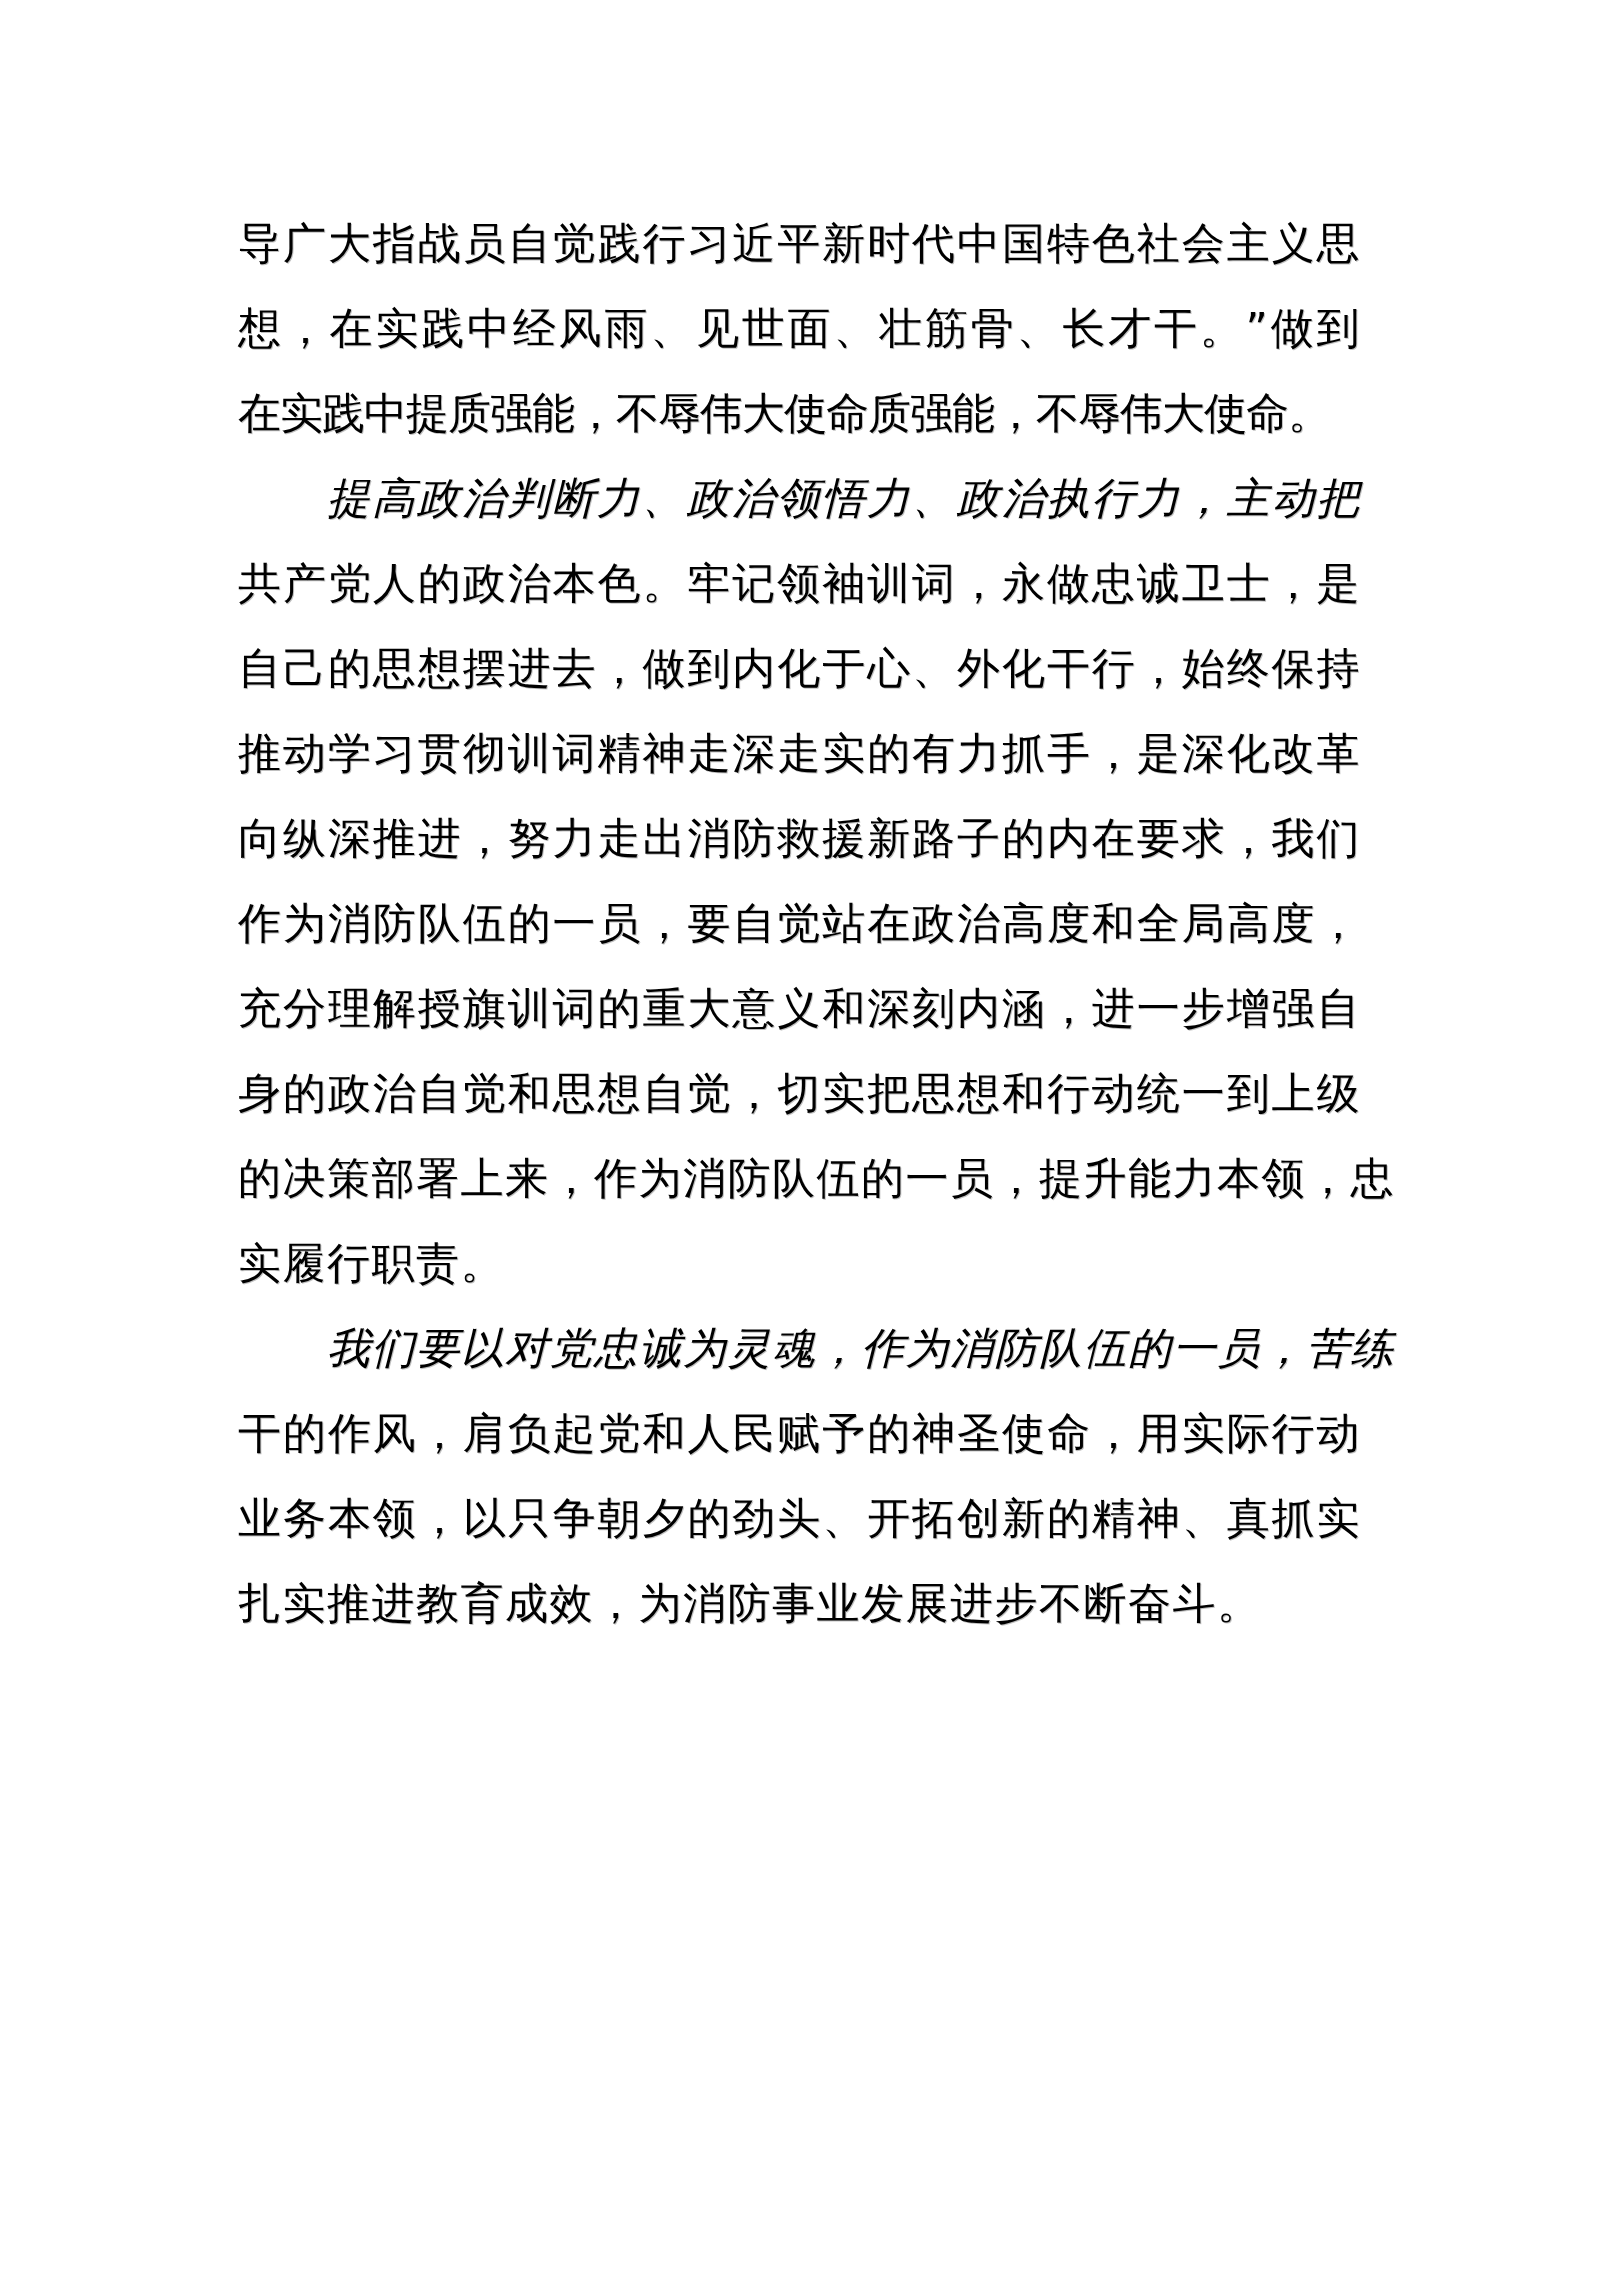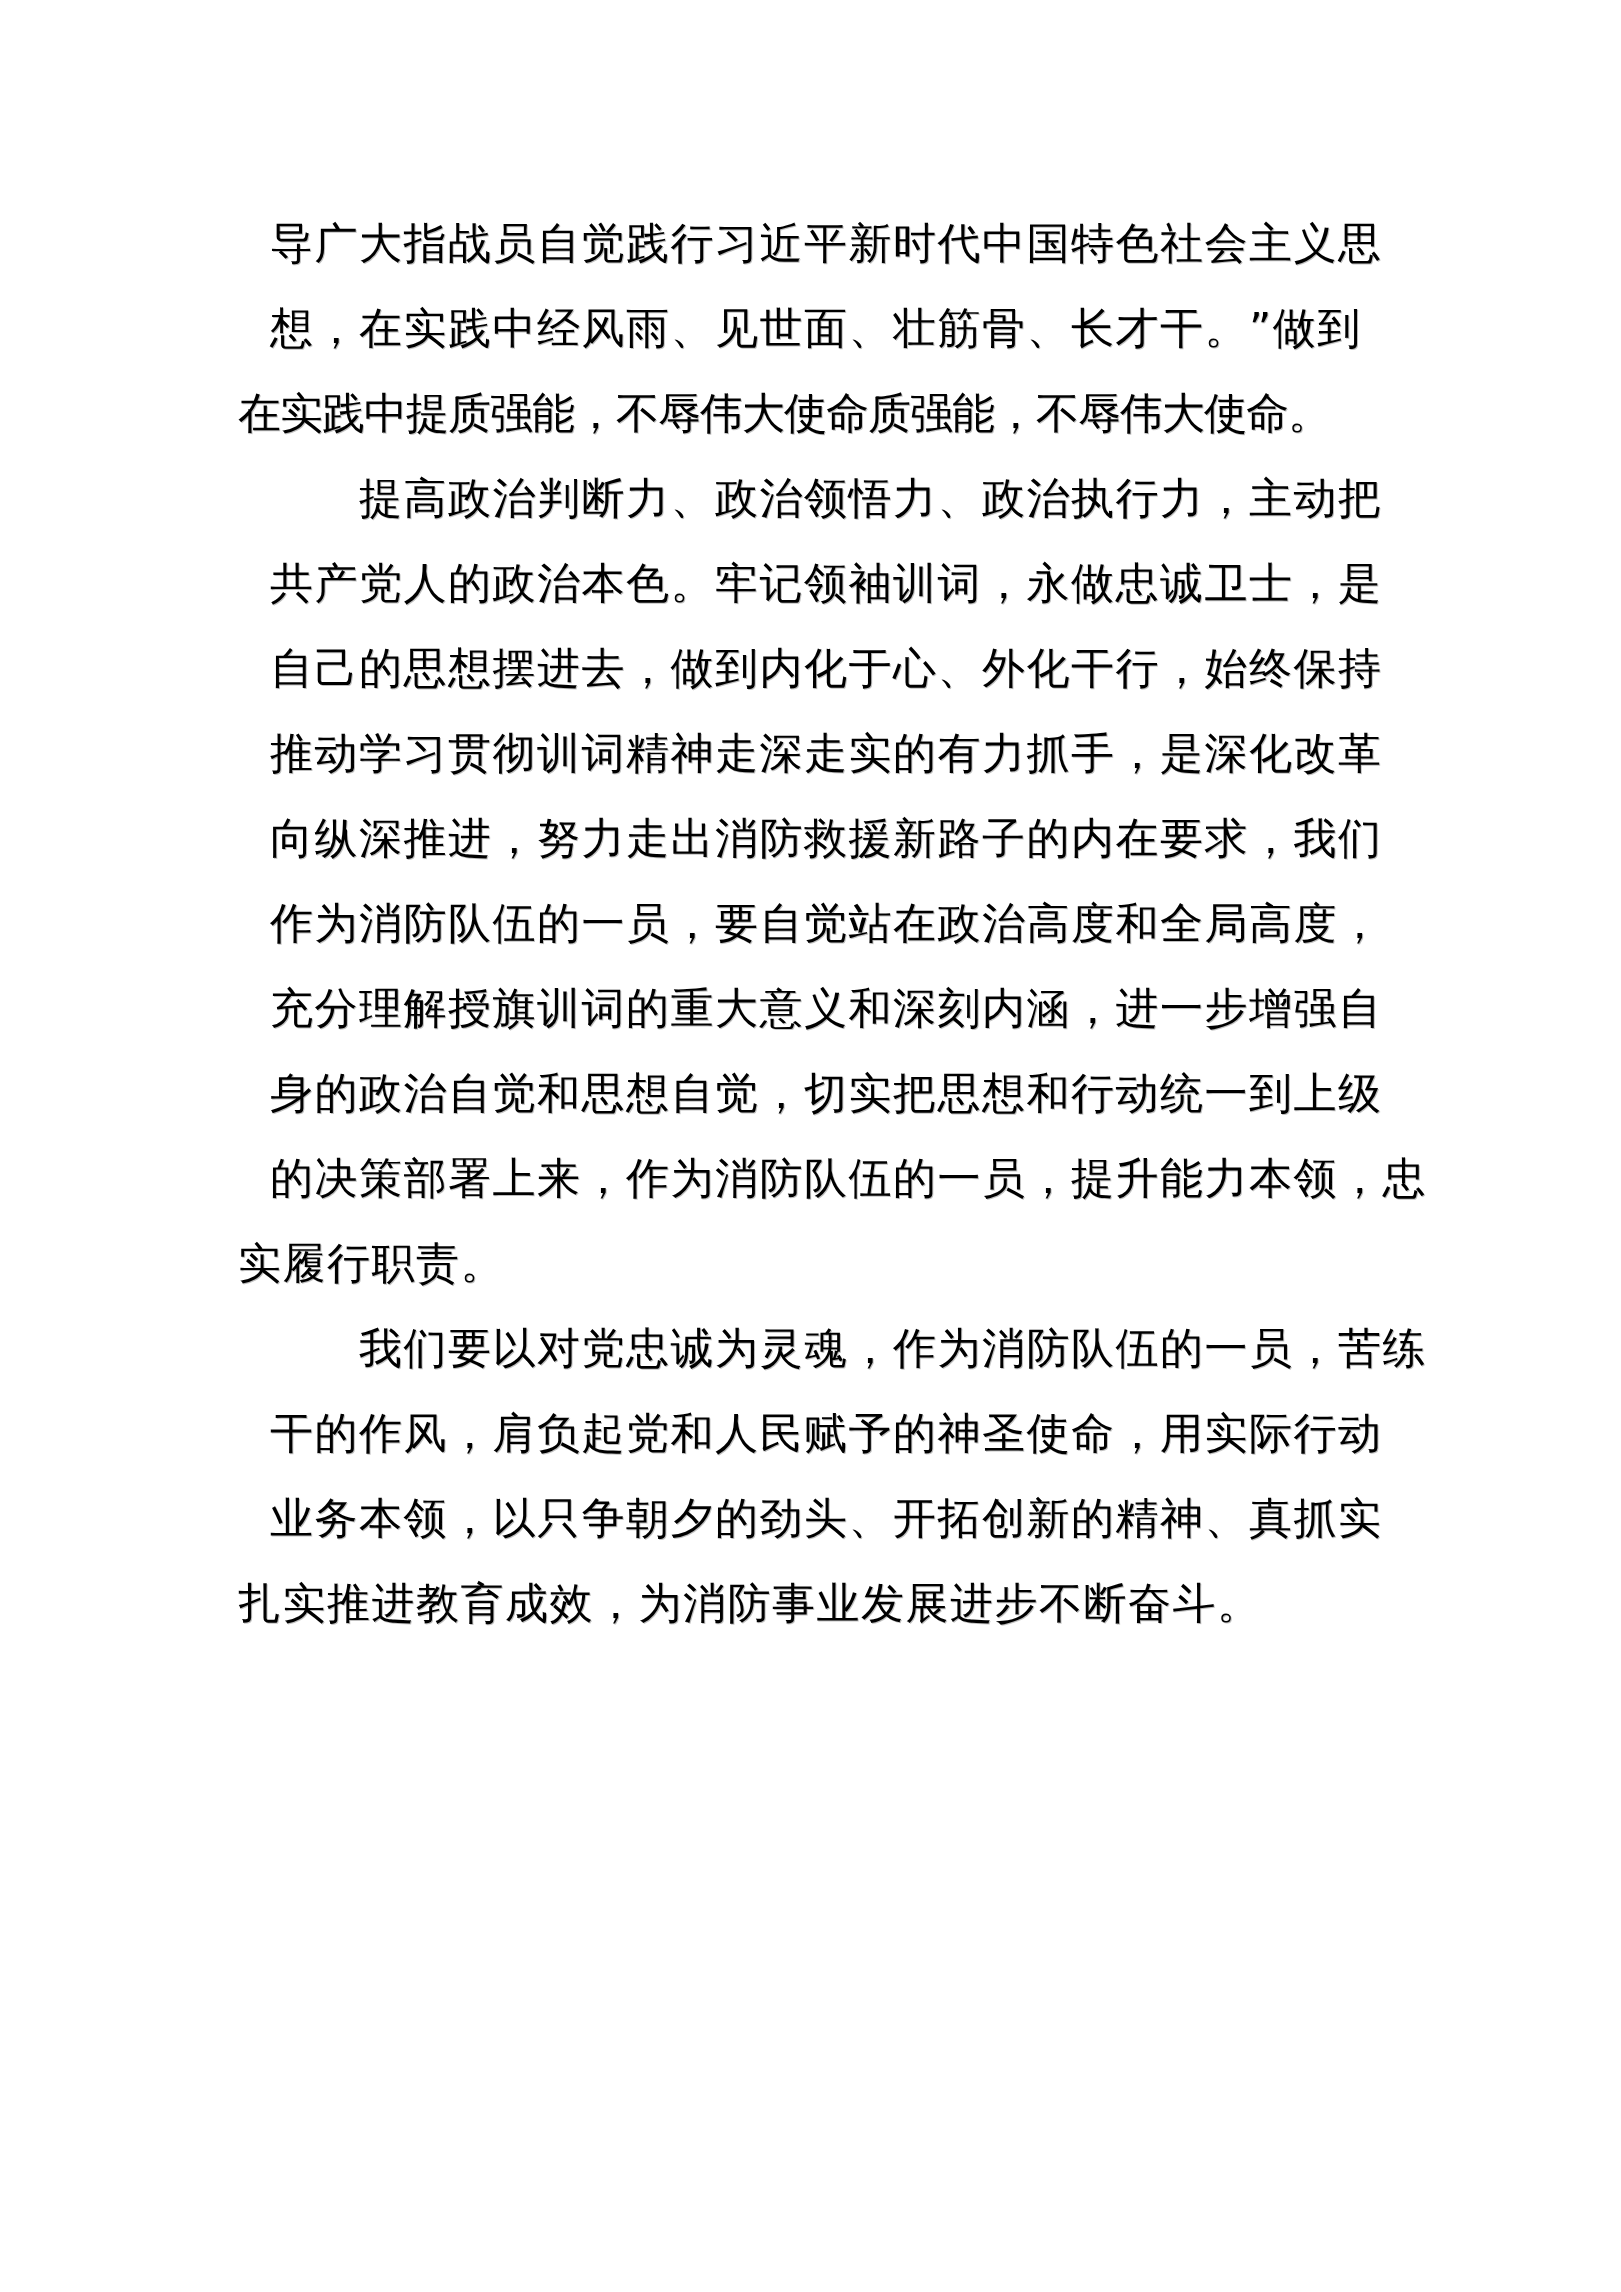--- a/index.html
+++ b/index.html
@@ -27,24 +27,24 @@
     text-shadow: 1px 1px 0 rgba(0,0,0,0.25);
   }
   .line {
     white-space: nowrap;
     height: 85px;
   }
   .justify {
     text-align: justify;
     text-align-last: justify;
     text-justify: inter-character;
-    margin-left: 32px;
   }
   .indent {
     text-indent: 89px;
+    font-style: italic;
   }
   .tight {
     letter-spacing: -1px;
   }
 </style>
 </head>
 <body>
 
 <div class="page">
   <div class="text-block">

